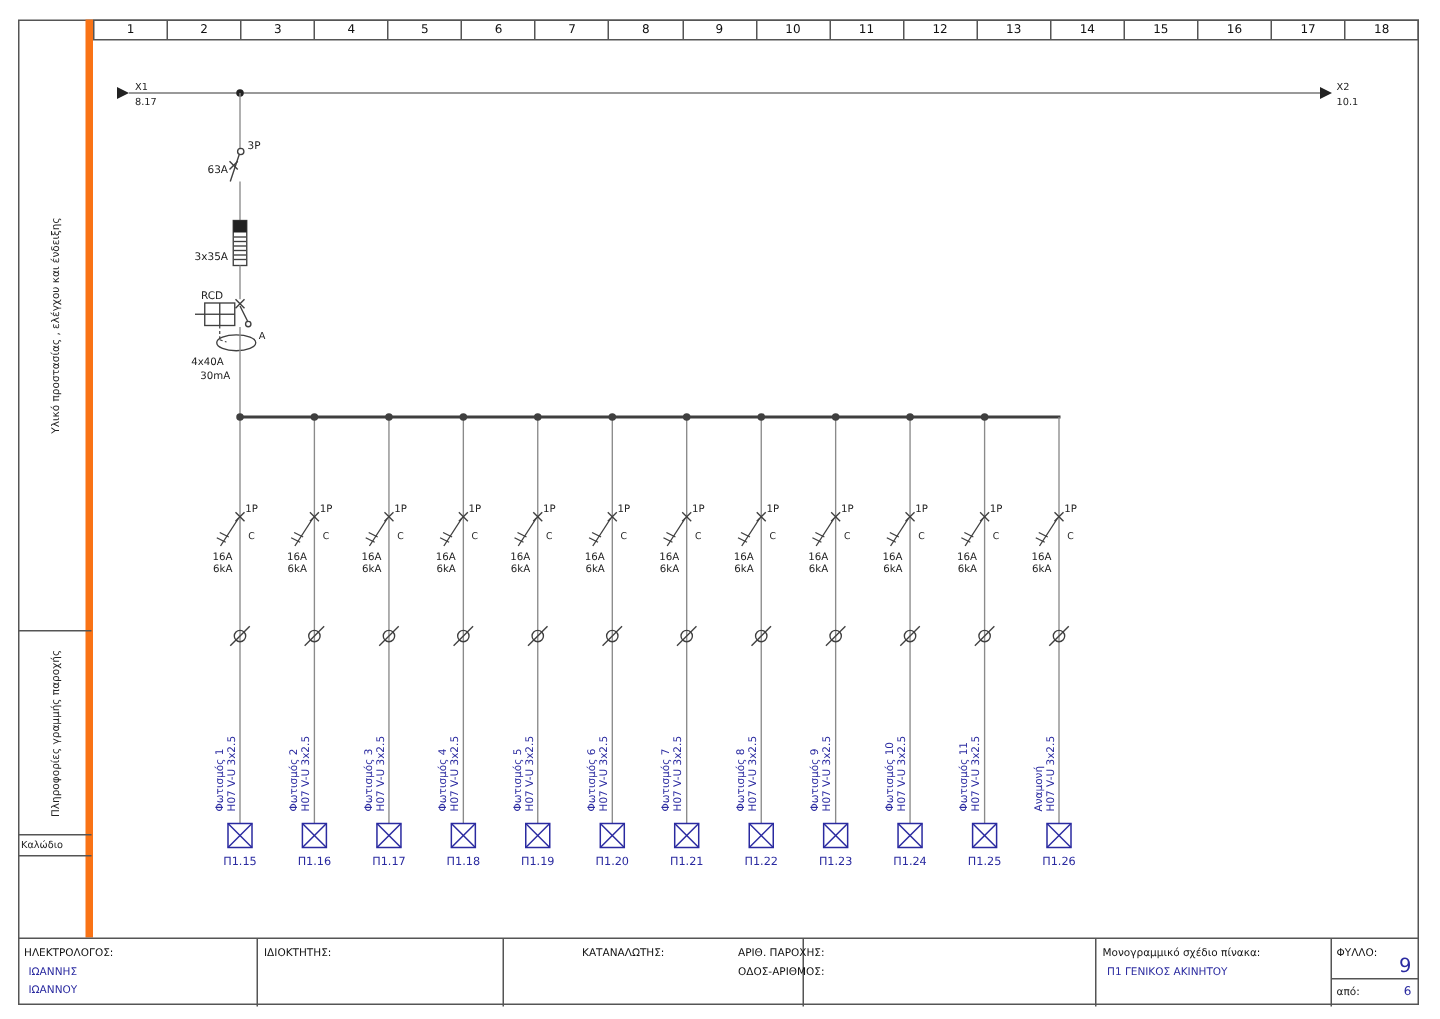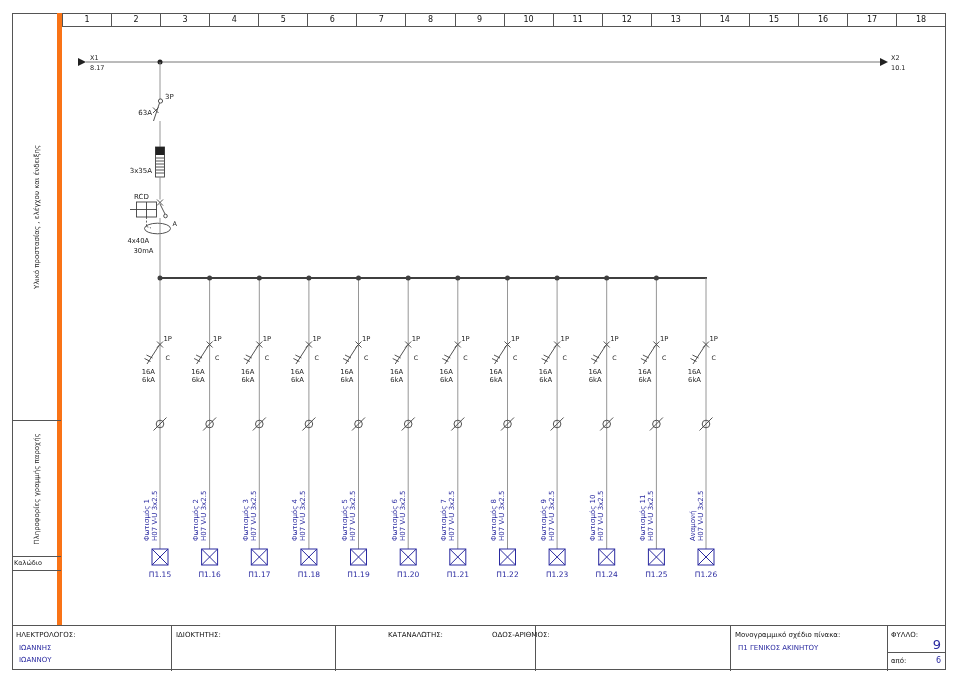--- a/index.html
+++ b/index.html
@@ -450,20 +450,21 @@
       <div class="tbval">ΙΩΑΝΝΗΣ</div>
       <div class="tbval">ΙΩΑΝΝΟΥ</div>
     </div>
     <div class="tbcell" style="left:160px;width:164px;">
       <div class="tblabel">ΙΔΙΟΚΤΗΤΗΣ:</div>
     </div>
     <div class="tbcell" style="left:336px;width:152px;margin-left:36px;">
       <div class="tblabel">ΚΑΤΑΝΑΛΩΤΗΣ:</div>
     </div>
     <div class="tbcell" style="left:476px;width:243px;">
+      <div class="tblabel">ΑΡΙΘ. ΠΑΡΟΧΗΣ:</div>
       <div class="tblabel">ΟΔΟΣ-ΑΡΙΘΜΟΣ:</div>
     </div>
     <div class="tbcell" style="left:719px;width:157px;">
       <div class="tblabel">Μονογραμμικό σχέδιο πίνακα:</div>
       <div class="tbval">Π1 ΓΕΝΙΚΟΣ ΑΚΙΝΗΤΟΥ</div>
     </div>
     <div class="tbcell" id="tb-sheet" style="left:876px;width:58px;padding:0;">
       <div class="row-top">
         <span style="position:absolute;left:3px;top:3px;" class="tblabel">ΦΥΛΛΟ:</span>
         <span class="big">9</span>

